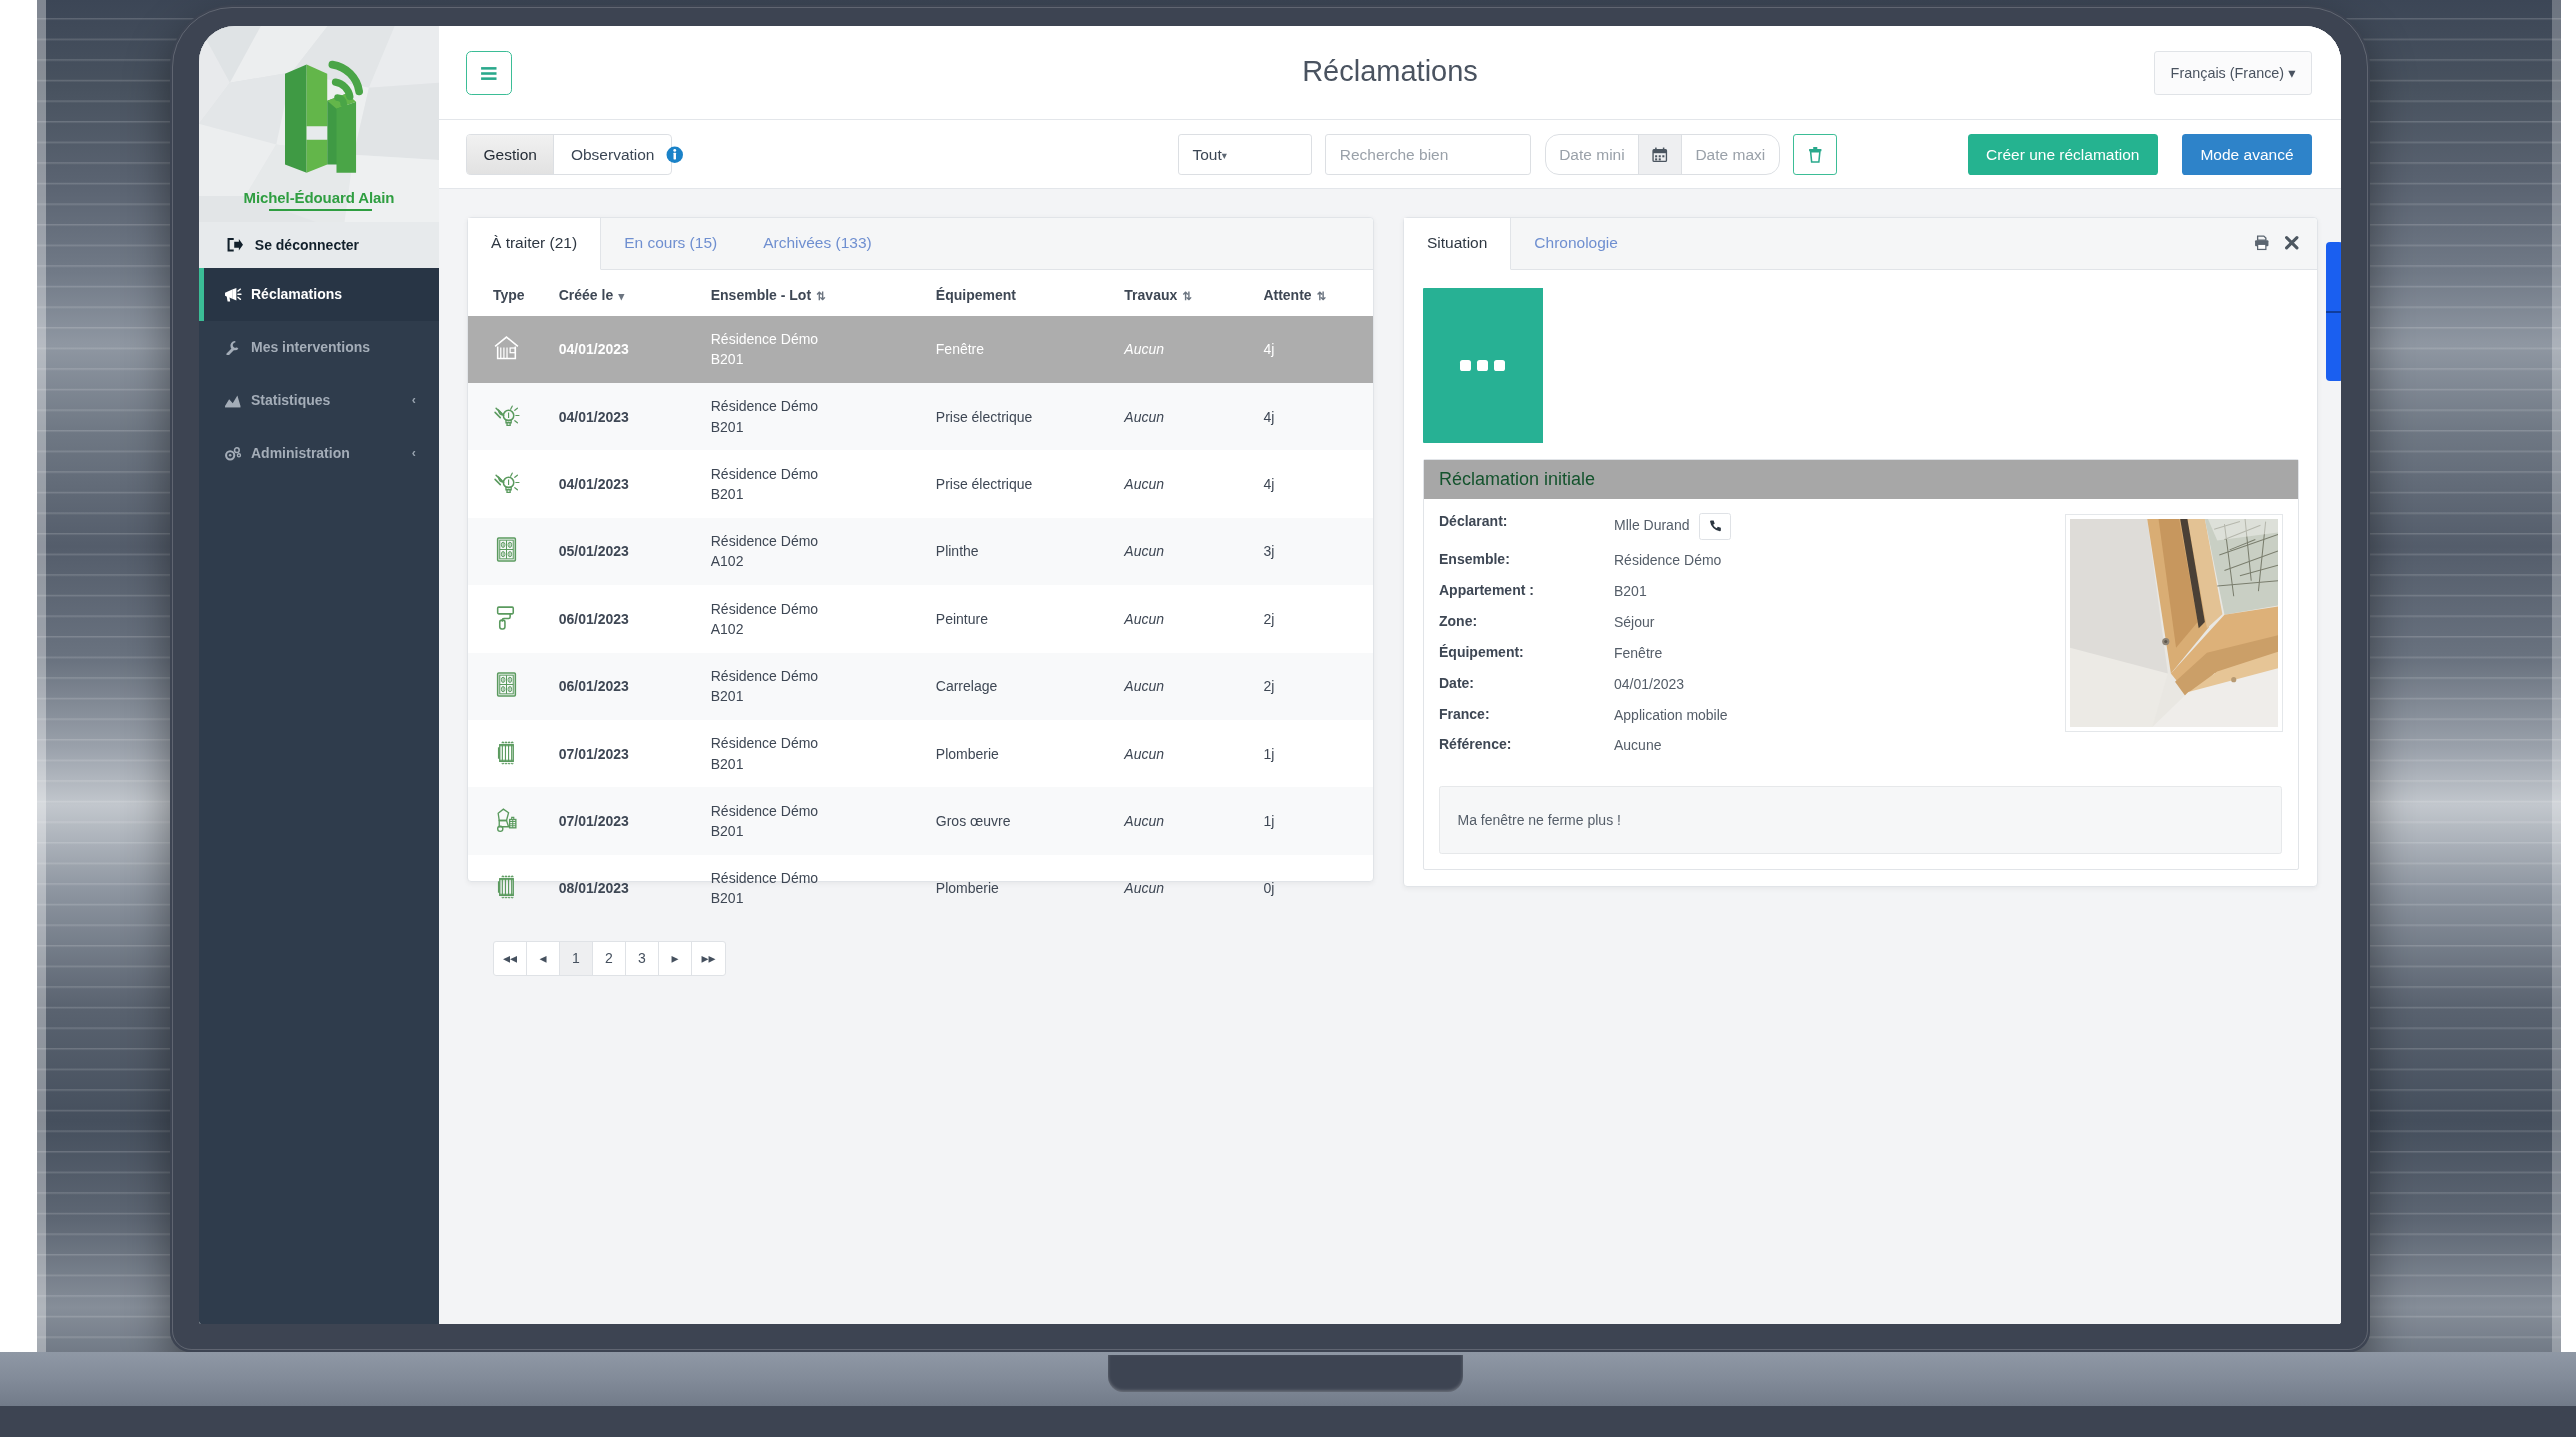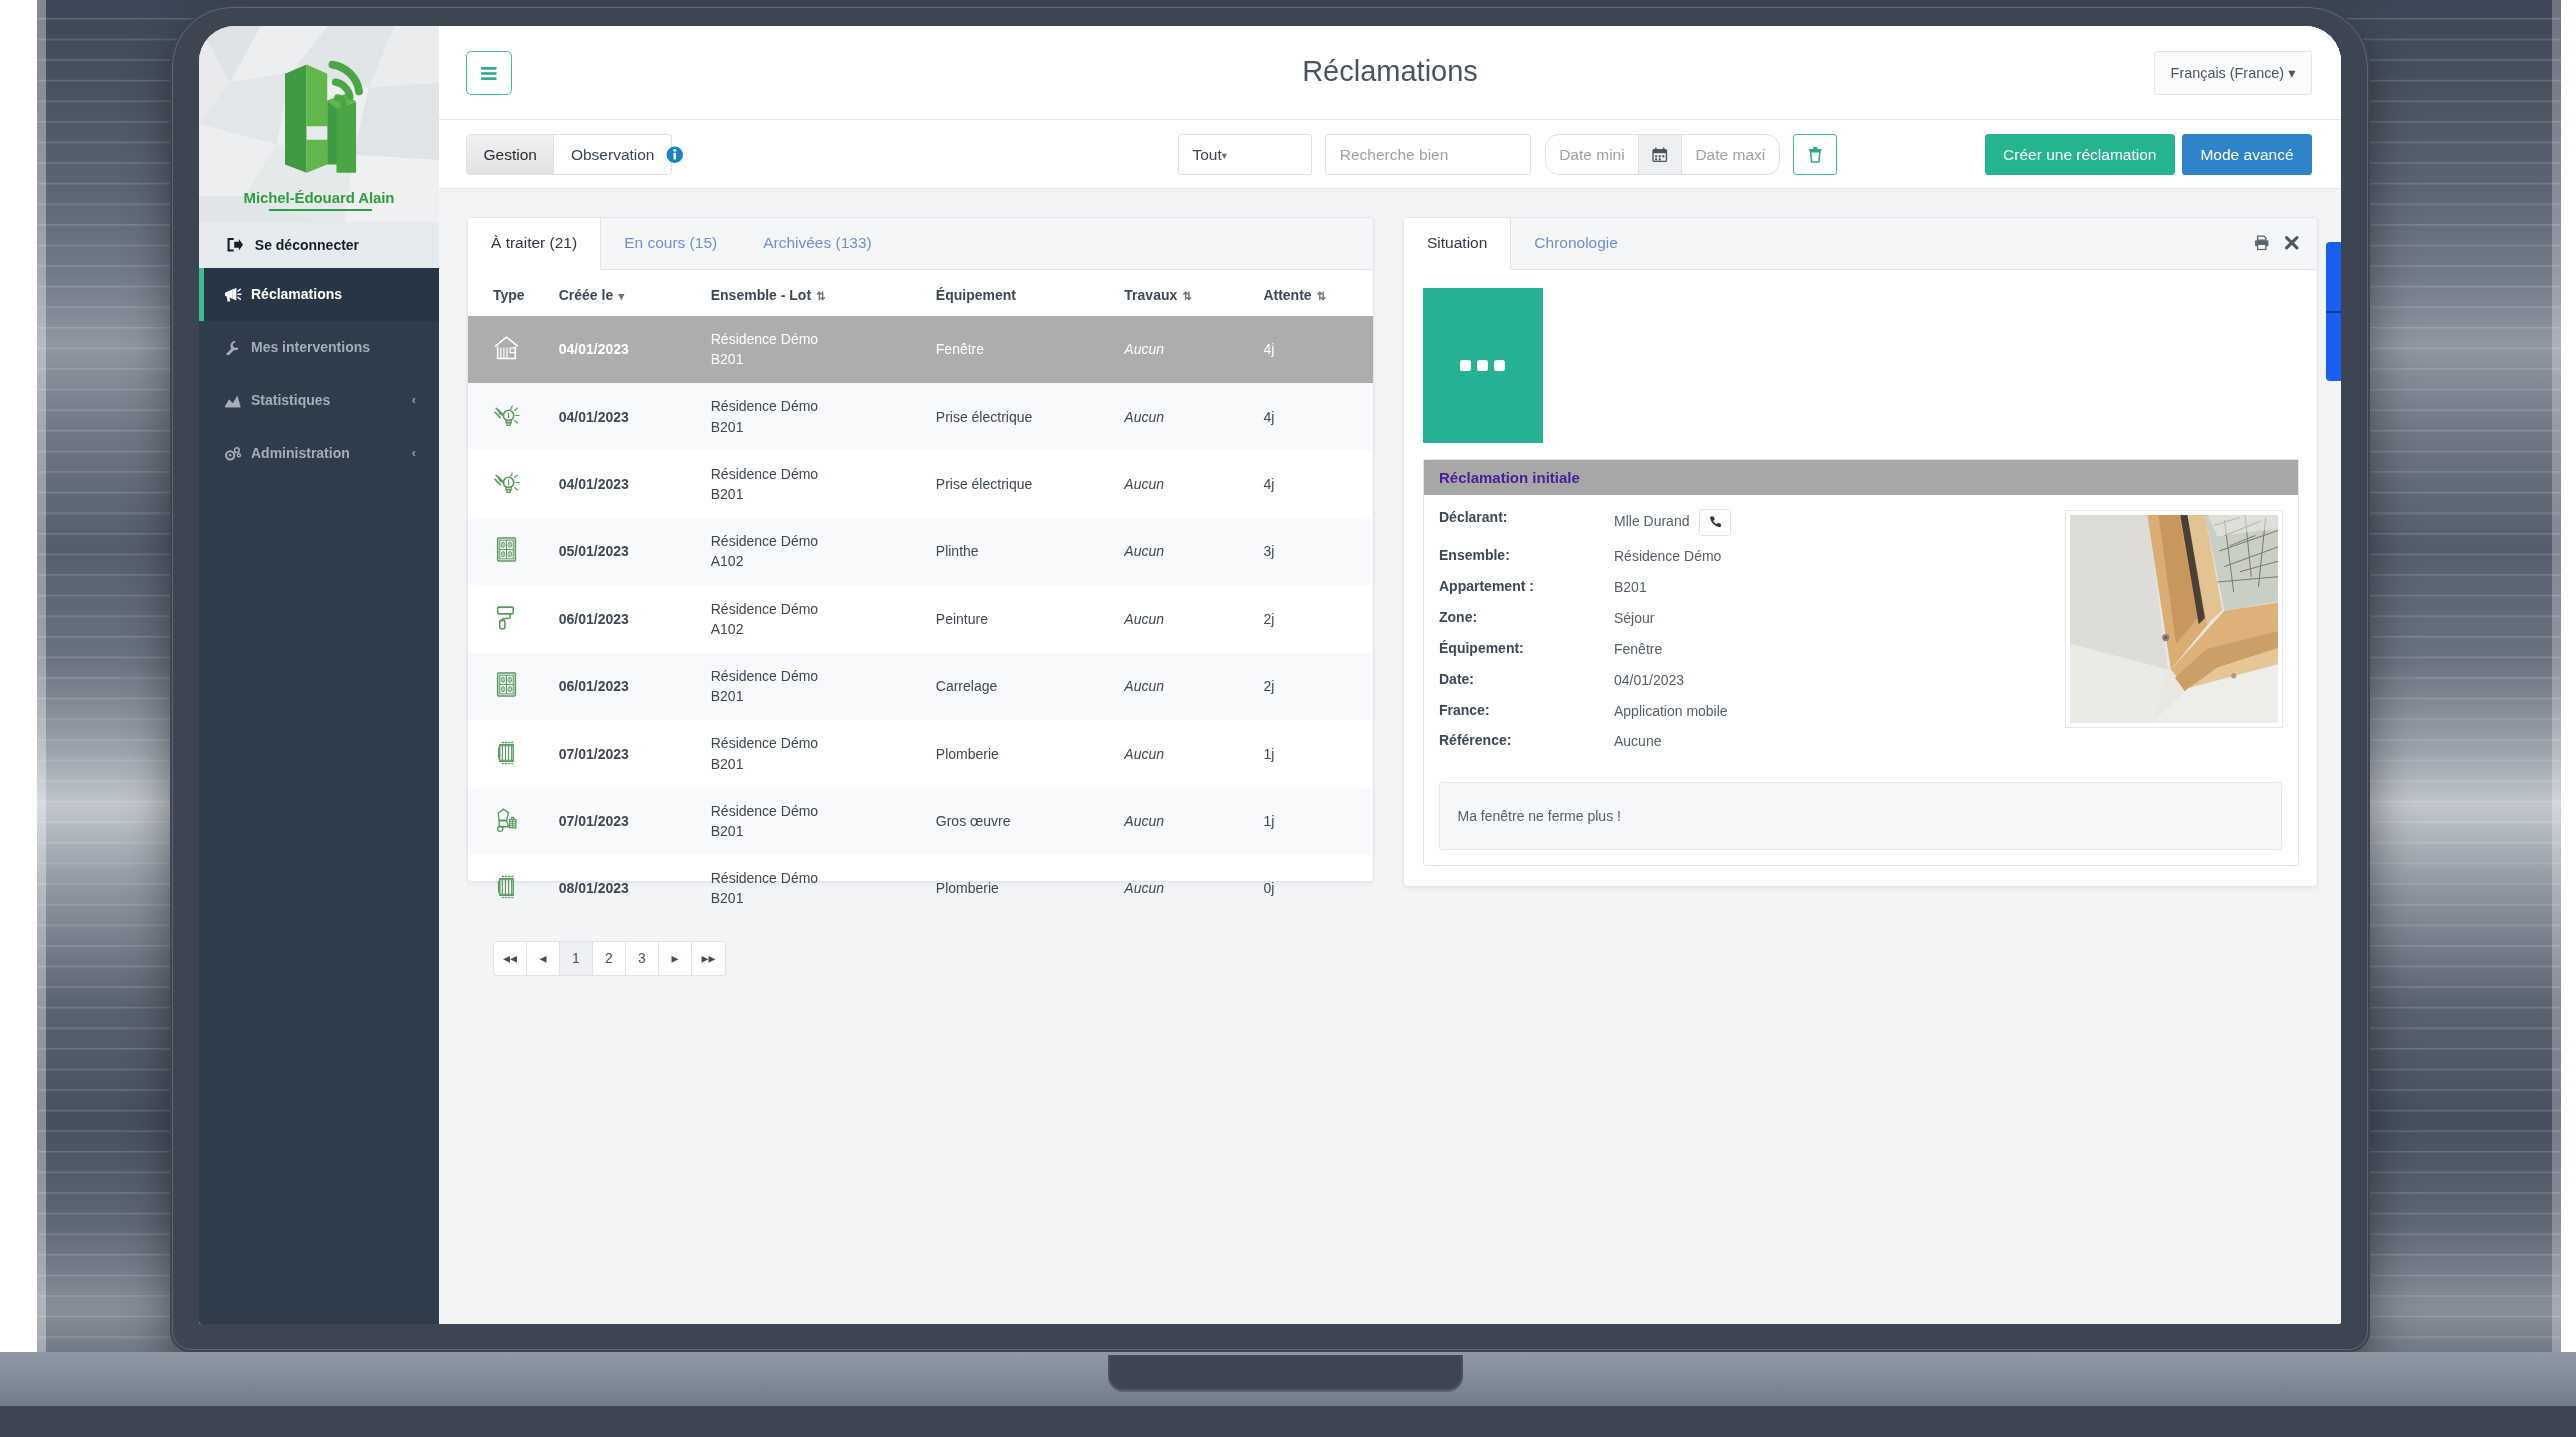--- a/index.html
+++ b/index.html
@@ -215,21 +215,21 @@
     border-right:1px solid #dcdfe3;
     display:flex; align-items:center; justify-content:center;
   }
   #trash-btn{
     width:44px; height:41px; background:#ffffff;
     border:1.5px solid #3bbd96; border-radius:3.1px;
     display:flex; align-items:center; justify-content:center;
   }
   #action-group{
     position:absolute; right:29px; top:14.4px;
-    display:flex; gap:7px; height:59px;
+    display:flex; gap:24px; height:59px;
   }
   .btn{
     display:flex; align-items:center; justify-content:center;
     padding:0 18.5px; height:41px; border-radius:3.6px;
     font-size:15.5px; color:#ffffff; white-space:nowrap;
   }
   .btn-green{ background:#25b390; }
   .btn-blue{ background:#2e83c9; }
 
   
@@ -344,22 +344,22 @@
     border-radius:2.6px;
   }
 
   #detail-card{
     margin:15.5px 18.5px 0 18.5px;
     border:1px solid #e1e4e8;
     border-radius:2.1px;
     background:#ffffff;
   }
   #detail-head{
-    background:#a7a7a7; color:#4c1d95;
-    font-size:15px; font-weight:bold;
+    background:#a7a7a7; color:#14532d;
+    font-size:18px; font-weight:normal;
     padding:9.3px 15.5px;
   }
   #detail-body{ display:flex; padding:13.4px 15.5px 5.2px 15.5px; }
   #detail-fields{ flex:1; }
   .drow{ display:flex; margin-bottom:11.3px; font-size:14px; }
   .dlabel{ width:175px; font-weight:bold; color:#3e4754; }
   .dval{ color:#545d68; line-height:1.4; }
   .dval.italic{ }
   .phone-btn{
     display:inline-flex; align-items:center; justify-content:center;

